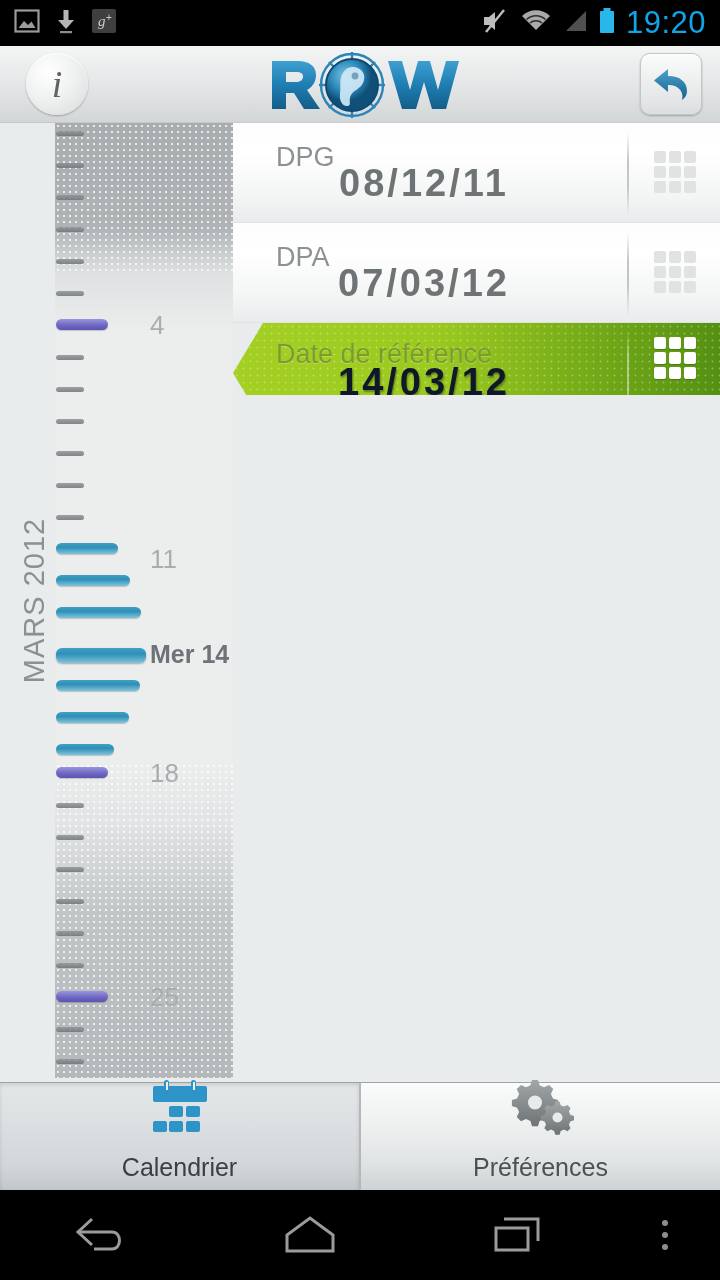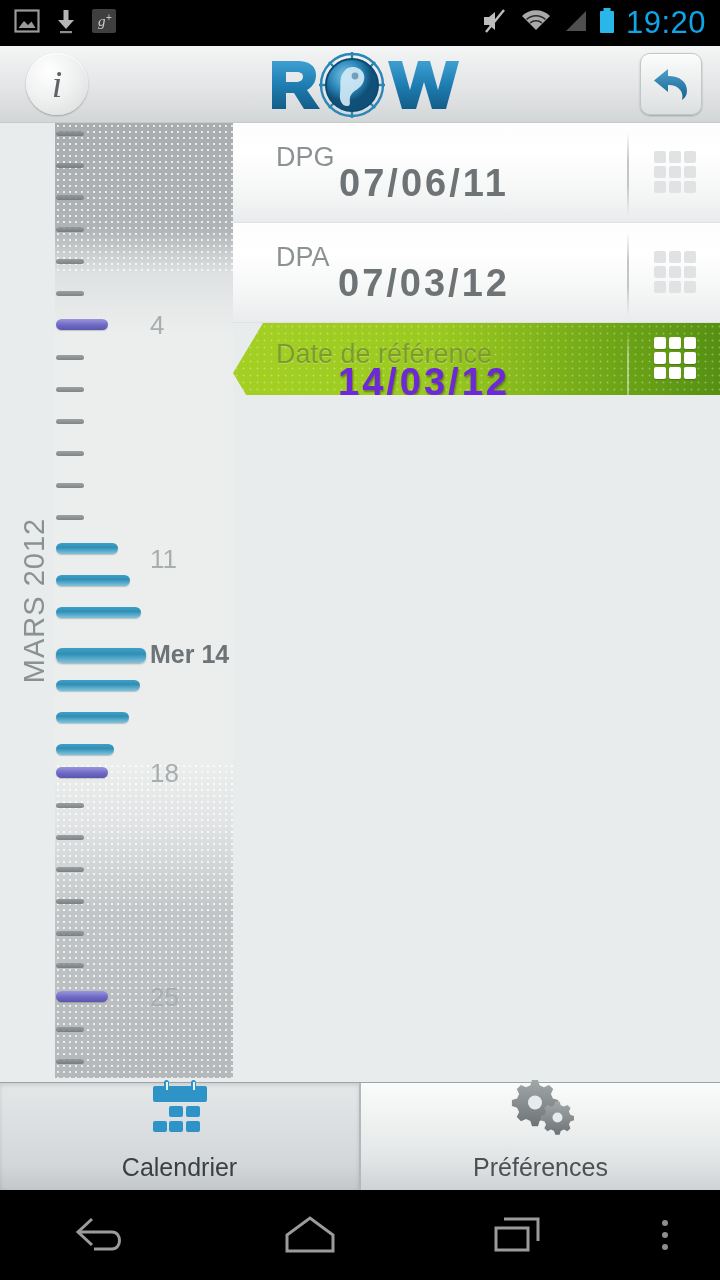--- a/index.html
+++ b/index.html
@@ -144,21 +144,21 @@
   }
   .card.selected .green-shape {
     position: absolute; left: 0; top: 0; width: 487px; height: 100px;
     background:
       radial-gradient(circle, rgba(255,255,255,.30) 0.85px, rgba(255,255,255,0) 1.15px) 0 0/7px 7px,
       linear-gradient(to right, #a4d023 0%, #9ac91f 42%, #6fa617 78%, #559012 100%);
     clip-path: polygon(30px 0, 487px 0, 487px 100px, 30px 100px, 0 50px);
     box-shadow: 0 1px 3px rgba(0,0,0,.25);
   }
   .card.selected .card-label { color: #7d9b2f; top: 16px; left: 43px; z-index: 2; text-shadow: 0 1px 0 rgba(255,255,255,.25); }
-  .card.selected .card-value { color: #6d28d9; z-index: 2; text-shadow: 1px 2px 2px rgba(0,0,0,.35); }
+  .card.selected .card-value { color: #0f172a; z-index: 2; text-shadow: 1px 2px 2px rgba(0,0,0,.35); }
   .card.selected .card-divider {
     background: linear-gradient(to bottom, rgba(255,255,255,0), rgba(255,255,255,.45) 30%, rgba(255,255,255,.45) 70%, rgba(255,255,255,0));
     z-index: 2;
   }
   .card.selected .grid-icon i { background: #ffffff; box-shadow: 0 1px 1px rgba(0,0,0,.22); }
   .card.selected .grid-icon { z-index: 2; }
 
   .card.highlight-value .card-value { color: #1d7da6; letter-spacing: 2px; }
 
   #card-filler {
@@ -363,21 +363,21 @@
         <div class="daynum current" style="top: 531px;">Mer 14</div>
         <div class="daynum" style="top: 650px;">18</div>
         <div class="daynum" style="top: 874px;">25</div>
       </div>
   </div>
 
   <div id="card-list">
     <div id="cards-container">
         <div class="card">
           <div class="card-label">DPG</div>
-          <div class="card-value">07/06/11</div>
+          <div class="card-value">08/12/11</div>
           <div class="card-divider"></div>
           <div class="grid-icon">
             <i></i>
             <i></i>
             <i></i>
             <i></i>
             <i></i>
             <i></i>
             <i></i>
             <i></i>

